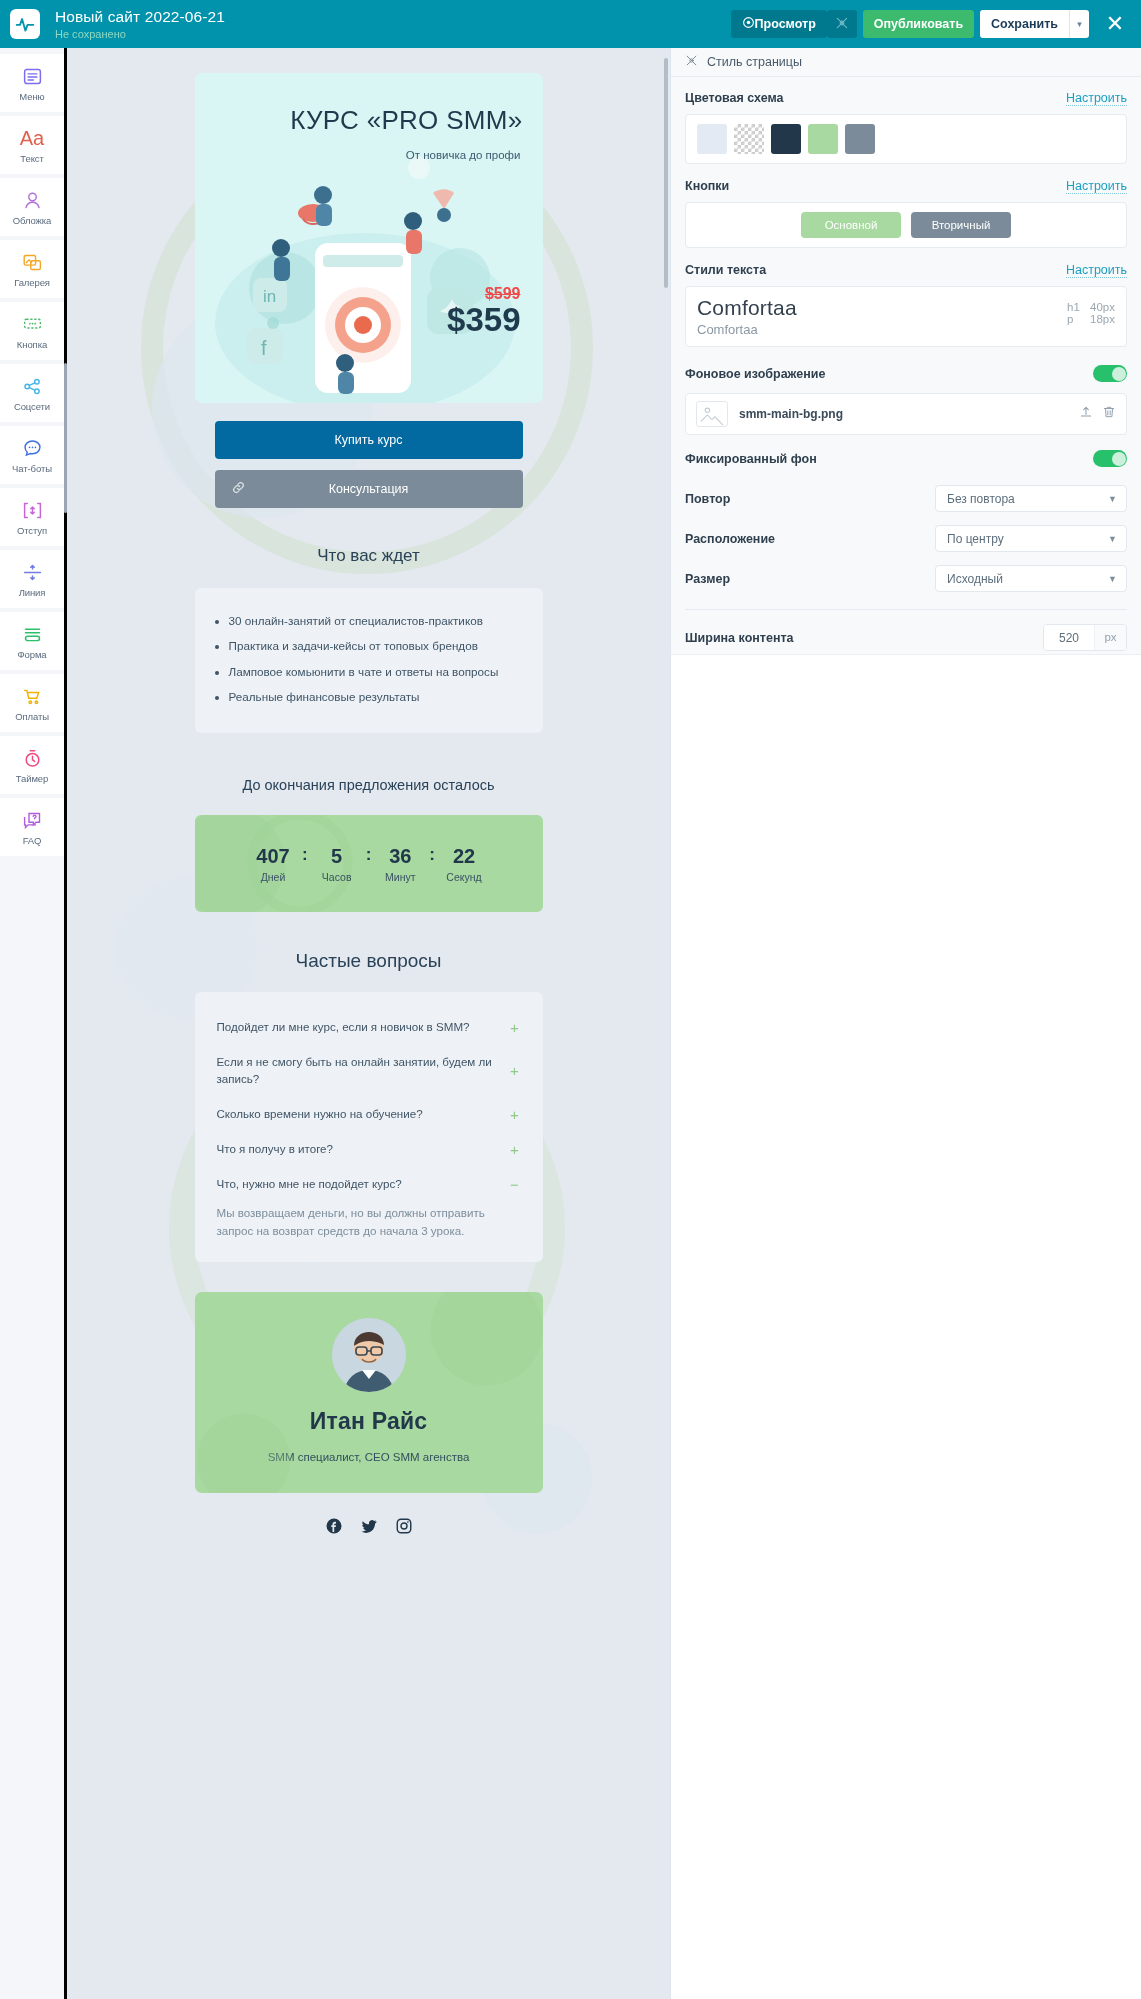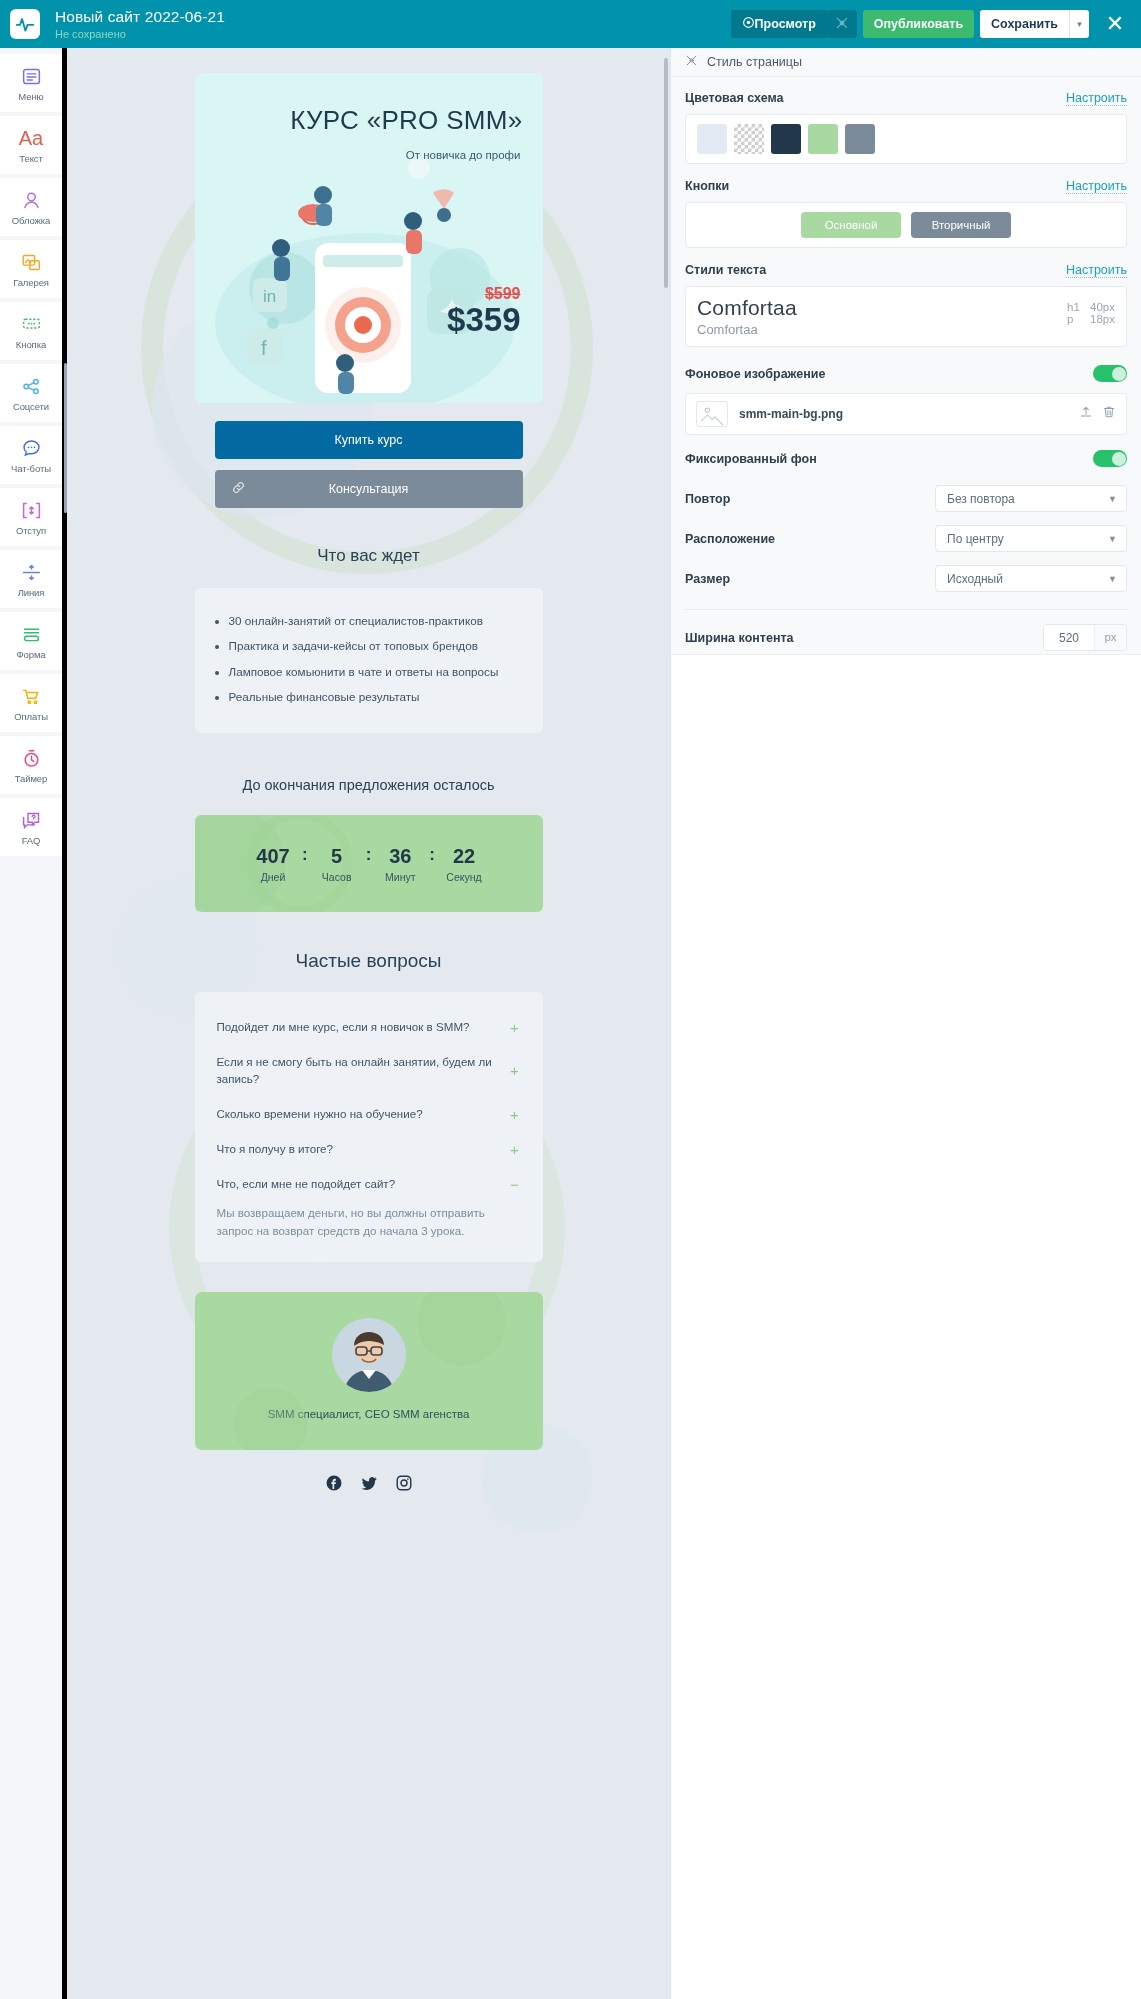--- a/index.html
+++ b/index.html
@@ -41,21 +41,21 @@
   .btn-close {
     margin-left: 14px; color: #fff; font-size: 22px; line-height: 1; cursor: pointer;
     width: 24px; text-align: center; font-weight: 300;
   }
 
   
   .body-row { flex: 1 1 auto; display: flex; min-height: 0; position: relative; }
 
   
   .sidebar {
-    width: 67px; flex: 0 0 67px; background: #f4f6f9; border-right: 5px solid #000000;
+    width: 67px; flex: 0 0 67px; background: #f4f6f9; border-right: 3px solid #000000;
     padding-top: 6px; position: relative; z-index: 30;
   }
   .side-item {
     height: 58px; background: #fff; margin: 0 0 4px 0; display: flex; flex-direction: column;
     align-items: center; justify-content: center; cursor: pointer; gap: 3px;
   }
   .side-ic { height: 24px; display: flex; align-items: center; justify-content: center; }
   .side-ic svg { display: block; }
   .side-lb { font-size: 9.5px; color: #5b6b7d; letter-spacing: -.1px; }
   .side-scroll {
@@ -532,21 +532,21 @@
           </div>
           <div class="faq-row">
             <div class="faq-q">Сколько времени нужно на обучение?</div>
             <div class="faq-sign">+</div>
           </div>
           <div class="faq-row">
             <div class="faq-q">Что я получу в итоге?</div>
             <div class="faq-sign">+</div>
           </div>
           <div class="faq-row">
-            <div class="faq-q">Что, если мне не подойдет сайт?</div>
+            <div class="faq-q">Что, нужно мне не подойдет курс?</div>
             <div class="faq-sign">−</div>
           </div>
           <div class="faq-ans">Мы возвращаем деньги, но вы должны отправить запрос на возврат средств до начала 3 урока.</div>
         </div>
 
         <div class="author-card">
           <svg viewBox="0 0 348 215" style="position:absolute;inset:0;width:100%;height:100%;">
             <circle cx="300" cy="40" r="60" fill="#9ed196" opacity=".4"></circle>
             <circle cx="40" cy="180" r="50" fill="#9ed196" opacity=".35"></circle>
           </svg>
@@ -556,20 +556,21 @@
               <circle cx="37" cy="30" r="15" fill="#f0c9a8"></circle>
               <path d="M22 28c0-9 7-14 15-14s15 5 15 13c0 0-6-4-15-4s-15 5-15 5z" fill="#4a3a32"></path>
               <rect x="24" y="29" width="11" height="8" rx="3" fill="none" stroke="#3a4750" stroke-width="1.6"></rect>
               <rect x="39" y="29" width="11" height="8" rx="3" fill="none" stroke="#3a4750" stroke-width="1.6"></rect>
               <path d="M35 33h4" stroke="#3a4750" stroke-width="1.6"></path>
               <path d="M30 41c3 4 11 4 14 0" stroke="#8d6a50" stroke-width="1.6" fill="none"></path>
               <path d="M12 74c2-14 12-22 25-22s23 8 25 22z" fill="#3f5c70"></path>
               <path d="M30 52l7 9 7-9" fill="#fff"></path>
             </svg>
           </div>
+          <div class="author-name">Итан Райс</div>
           <div class="author-role">SMM специалист, CEO SMM агенства</div>
         </div>
 
         <div class="socials">
           <span>
             <svg width="18" height="18" viewBox="0 0 24 24" fill="#22384a">
               <path d="M12 2a10 10 0 100 20 10 10 0 000-20zm2.6 7h-1.7c-.3 0-.6.3-.6.7V11h2.3l-.3 2.3h-2V20h-2.3v-6.7H8.4V11H10V9.3C10 7.5 11.2 6.2 13 6.2h1.6z"></path>
             </svg>
           </span>
           <span>

